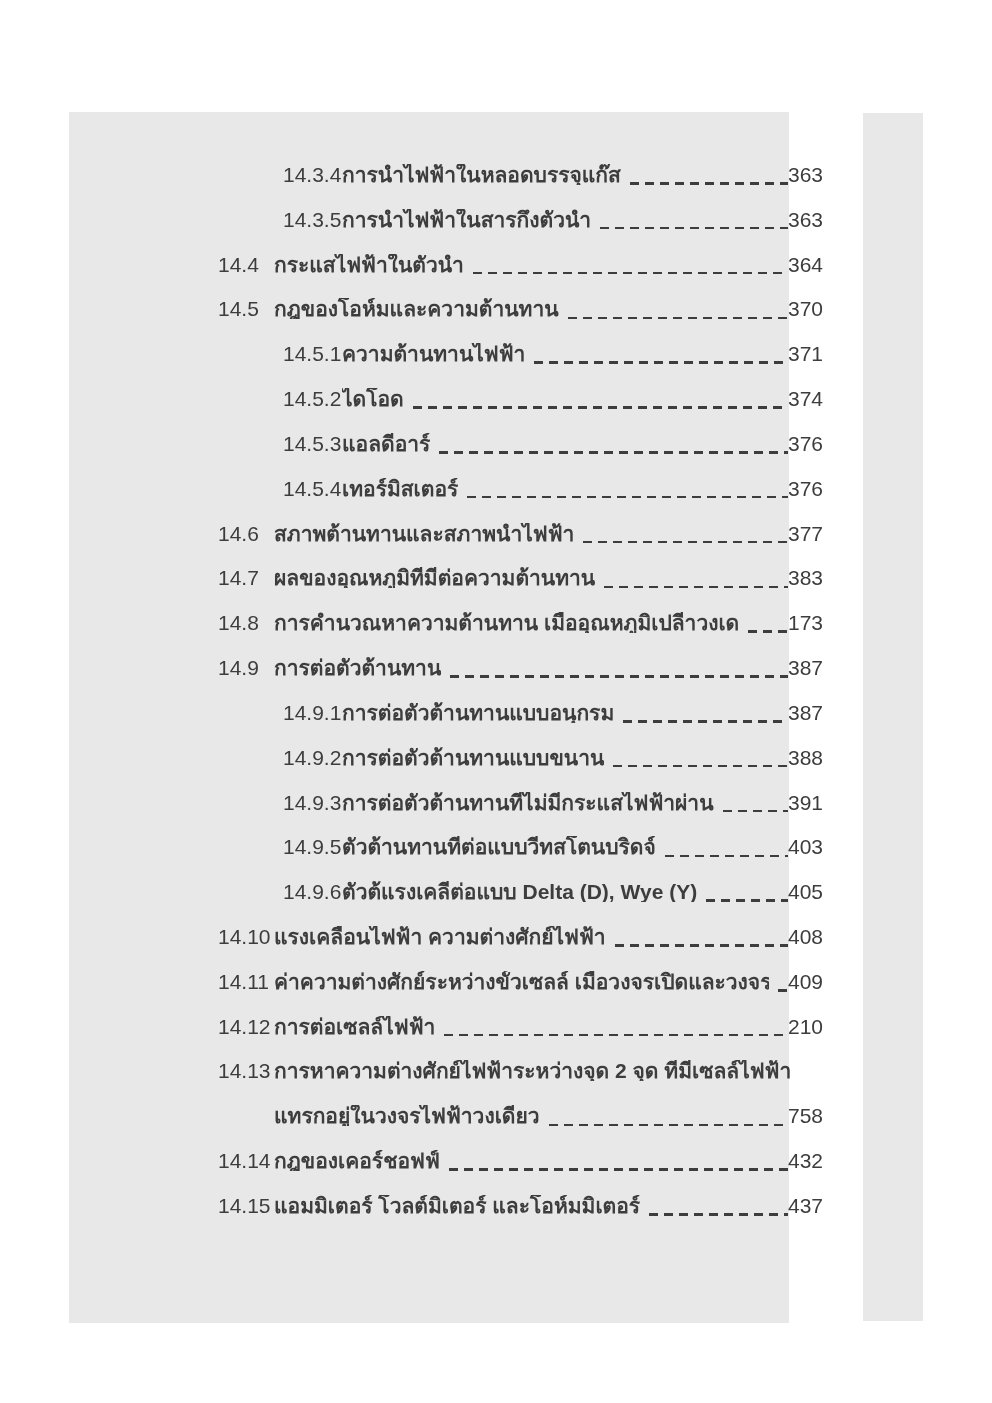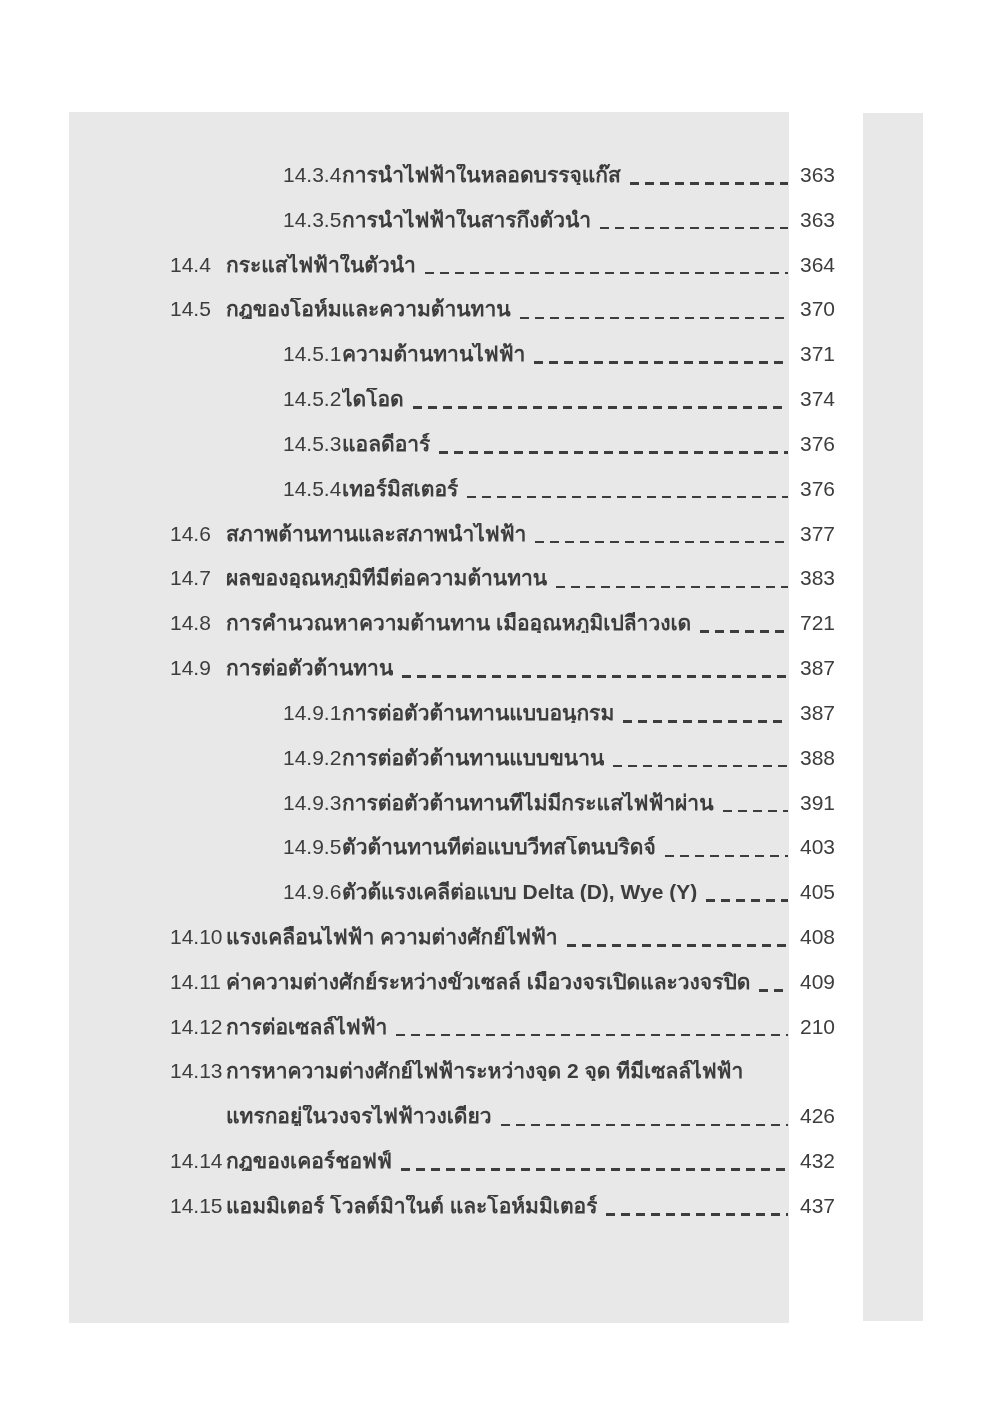--- a/index.html
+++ b/index.html
@@ -29,34 +29,34 @@
     position:absolute;left:69px;top:152px;width:766px;
     color:var(--text);
     font-size:21px;
     line-height:1;
   }
   .row{
     display:flex;align-items:center;
     height:44.83px;
     white-space:nowrap;
   }
-  .row.lvl1{padding-left:101px;}
+  .row.lvl1{padding-left:101px;margin-left:48px;}
   .row.lvl1 .num{flex:0 0 56px;}
   .row.lvl2{padding-left:214px;}
   .row.lvl2 .num{flex:0 0 59px;}
   .num{flex:0 0 auto;}
   .title{flex:0 1 auto;overflow:hidden;font-weight:bold;}
   .leader{
     flex:1 1 auto;min-width:10px;
     height:2.5px;
     margin-left:9px;
     background:repeating-linear-gradient(to right, var(--text) 0 9px, transparent 9px 15px);
     transform:translateY(9px);
   }
-  .pagenum{flex:0 0 47px;text-align:right;}
+  .pagenum{flex:0 0 47px;text-align:left;}
 </style>
 </head>
 <body>
 
 <div class="screen">
   <div class="sheet"></div>
   <div class="side-strip"></div>
   <div class="toc" id="toc-rows">
       <div class="row lvl2">
     <span class="num">14.3.4</span>
@@ -115,21 +115,21 @@
       <div class="row lvl1">
     <span class="num">14.7</span>
     <span class="title">ผลของอุณหภูมิที่มีต่อความต้านทาน</span>
     <span class="leader"></span>
     <span class="pagenum">383</span>
   </div>
       <div class="row lvl1">
     <span class="num">14.8</span>
     <span class="title">การคำนวณหาความต้านทาน เมื่ออุณหภูมิเปลี่าวงเด</span>
     <span class="leader"></span>
-    <span class="pagenum">721</span>
+    <span class="pagenum">173</span>
   </div>
       <div class="row lvl1">
     <span class="num">14.9</span>
     <span class="title">การต่อตัวต้านทาน</span>
     <span class="leader"></span>
     <span class="pagenum">387</span>
   </div>
       <div class="row lvl2">
     <span class="num">14.9.1</span>
     <span class="title">การต่อตัวต้านทานแบบอนุกรม</span>
@@ -180,28 +180,28 @@
   </div>
       <div class="row lvl1 nopage">
     <span class="num">14.13</span>
     <span class="title">การหาความต่างศักย์ไฟฟ้าระหว่างจุด 2 จุด ที่มีเซลล์ไฟฟ้า</span>
 
   </div>
       <div class="row lvl1">
     <span class="num"></span>
     <span class="title">แทรกอยู่ในวงจรไฟฟ้าวงเดียว</span>
     <span class="leader"></span>
-    <span class="pagenum">426</span>
+    <span class="pagenum">758</span>
   </div>
       <div class="row lvl1">
     <span class="num">14.14</span>
     <span class="title">กฎของเคอร์ชอฟฟ์</span>
     <span class="leader"></span>
     <span class="pagenum">432</span>
   </div>
       <div class="row lvl1">
     <span class="num">14.15</span>
-    <span class="title">แอมมิเตอร์ โวลต์มิาในต์ และโอห์มมิเตอร์</span>
+    <span class="title">แอมมิเตอร์ โวลต์มิเตอร์ และโอห์มมิเตอร์</span>
     <span class="leader"></span>
     <span class="pagenum">437</span>
   </div>
     </div>
 </div>
 
 </body></html>

